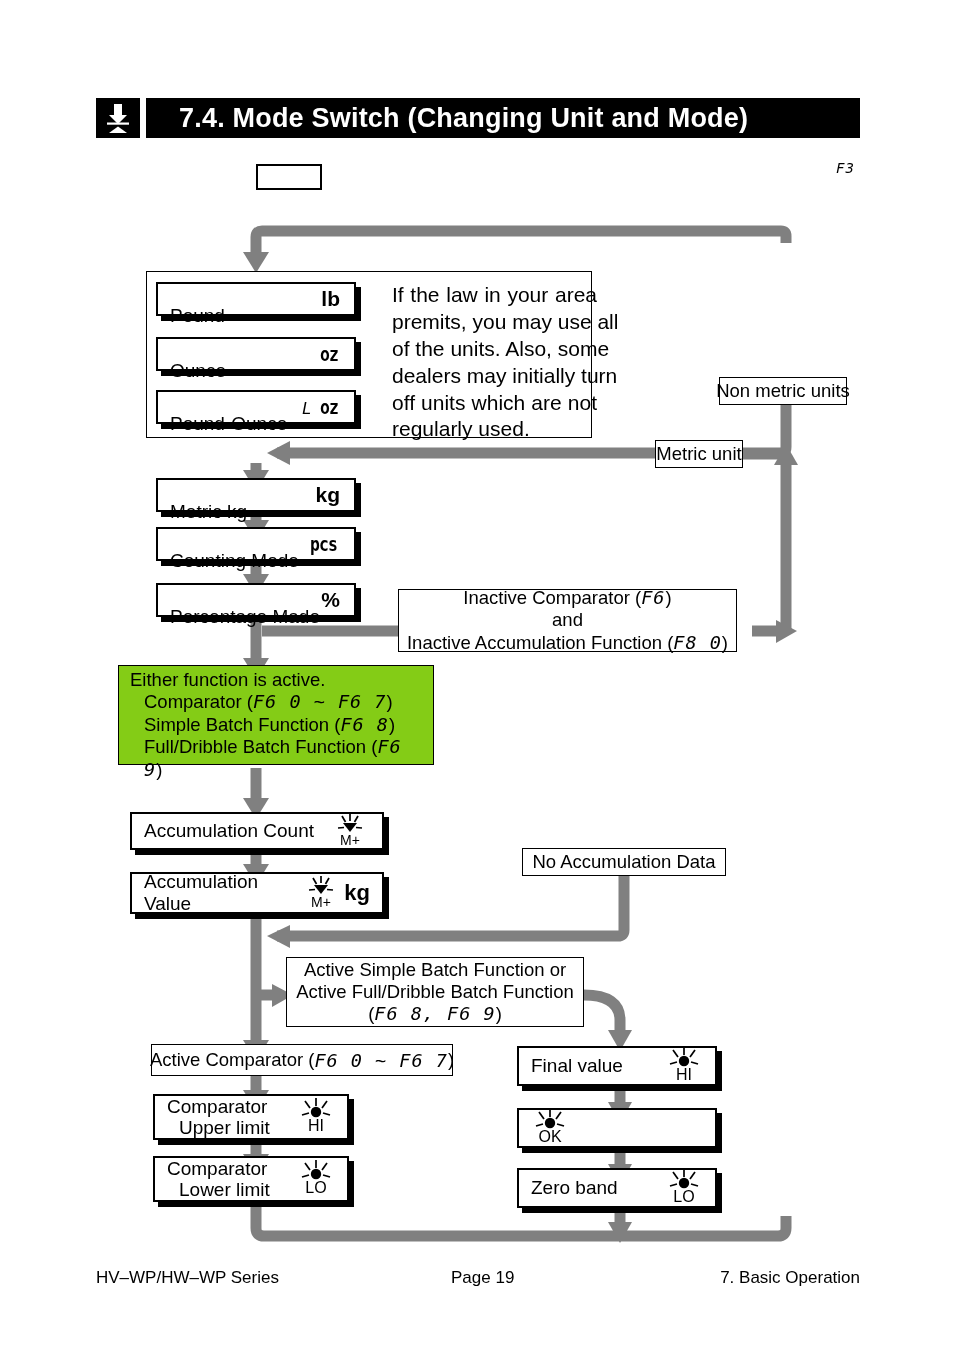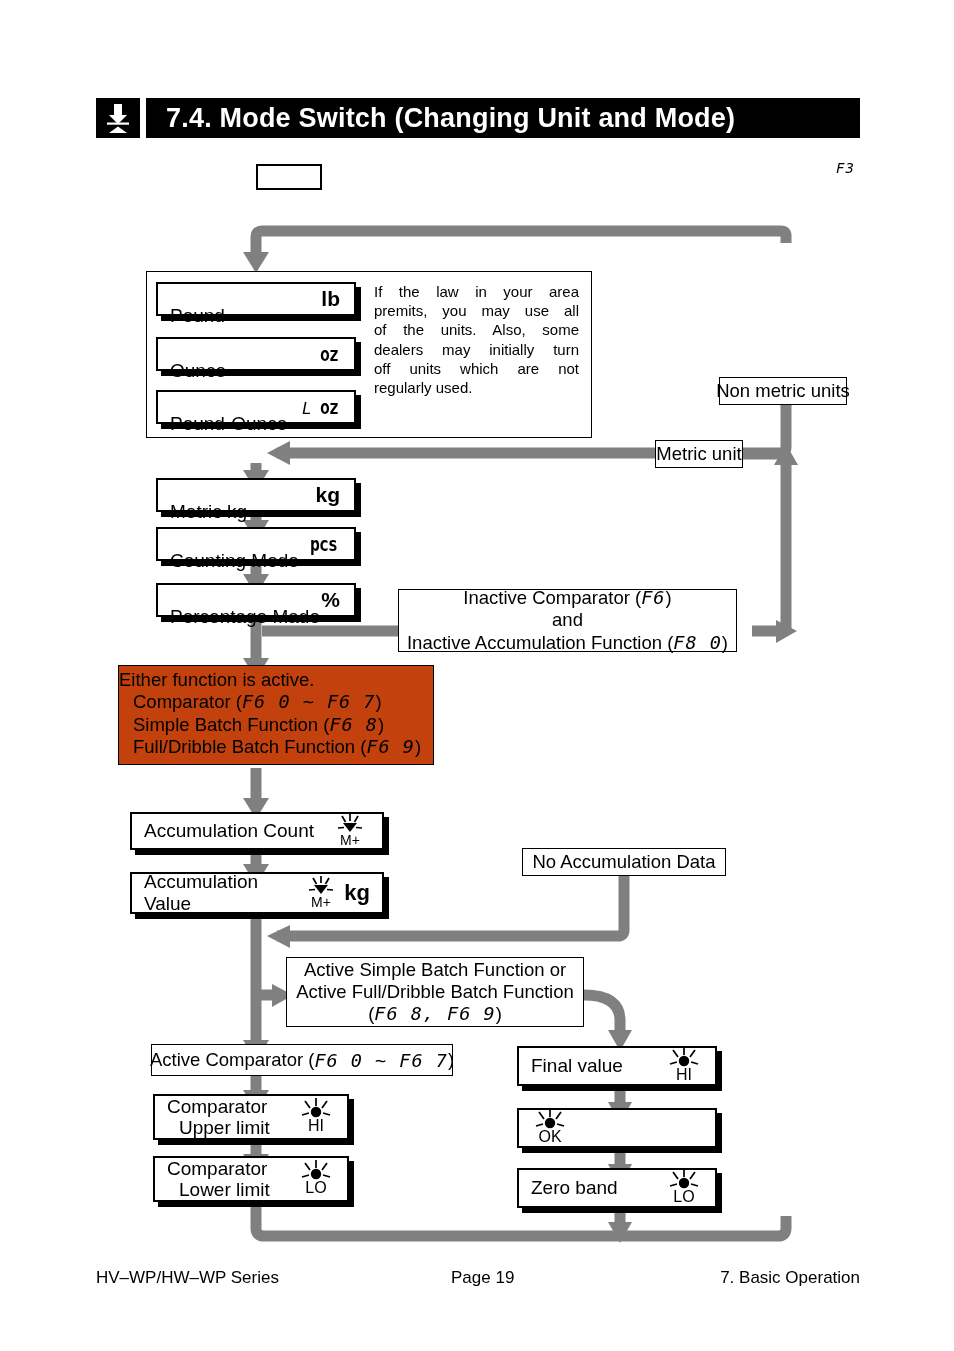--- a/index.html
+++ b/index.html
@@ -15,21 +15,21 @@
     position:absolute;left:0;top:0;width:44px;height:40px;background:#000;
     display:flex;align-items:center;justify-content:center;
   }
   .hdr-icon svg{display:block;}
   .hdr-bar{
     position:absolute;left:50px;top:0;width:714px;height:40px;background:#000;
     display:flex;align-items:center;
   }
   .hdr-title{
     color:#fff;font-size:27px;font-weight:bold;letter-spacing:.2px;
-    padding-left:20px;white-space:nowrap;font-family:"Liberation Sans",sans-serif;
+    padding-left:33px;white-space:nowrap;font-family:"Liberation Sans",sans-serif;
   }
 
   .keybox{position:absolute;left:256px;top:164px;width:62px;height:22px;border:2px solid #000;background:#fff;}
   .f3-label{position:absolute;left:836px;top:160px;font-size:14px;}
 
   
   .lcd{font-family:"DejaVu Sans Mono",monospace;font-style:italic;font-weight:500;letter-spacing:1px;}
 
   
   .arrow-layer{position:absolute;left:0;top:0;width:954px;height:1351px;}
@@ -45,33 +45,33 @@
     padding:0 14px 0 12px;font-size:19px;
   }
   .unit-name{white-space:nowrap;margin-top:34px;}
   .unit-sym{font-weight:bold;font-size:21px;white-space:nowrap;}
   .sym-cond{
     font-family:"DejaVu Sans Mono",monospace;font-weight:bold;font-size:20px;
     transform:scaleX(.82);display:inline-block;letter-spacing:-1px;
   }
 
   .note{
-    position:absolute;box-sizing:border-box;font-size:15px;line-height:1.28;
-    text-align:justify;text-align-last:justify;
+    position:absolute;box-sizing:border-box;font-size:21px;line-height:1.28;
+    text-align:justify;text-align-last:justify;margin-left:18px;
   }
   .note div{white-space:nowrap;}
   .note div:last-child{text-align-last:left;}
 
   .plainbox{
     position:absolute;box-sizing:border-box;background:#fff;border:1.8px solid #000;
     display:flex;align-items:center;justify-content:center;font-size:18.5px;white-space:nowrap;
   }
   .listbox{
-    position:absolute;box-sizing:border-box;background:#c2410c;border:1.8px solid #000;
-    font-size:18.5px;line-height:1.21;padding:3px 8px 4px 0;
+    position:absolute;box-sizing:border-box;background:#84cc16;border:1.8px solid #000;
+    font-size:18.5px;line-height:1.21;padding:3px 8px 4px 11px;
   }
   .listbox .ind{padding-left:14px;}
 
   .sbox{
     position:absolute;box-sizing:border-box;background:#fff;border:2.5px solid #000;
     box-shadow:5px 5px 0 0 #000;display:flex;align-items:center;font-size:19px;
     padding:0 12px;justify-content:space-between;
   }
   .sbox2{
     position:absolute;box-sizing:border-box;background:#fff;border:2.5px solid #000;

